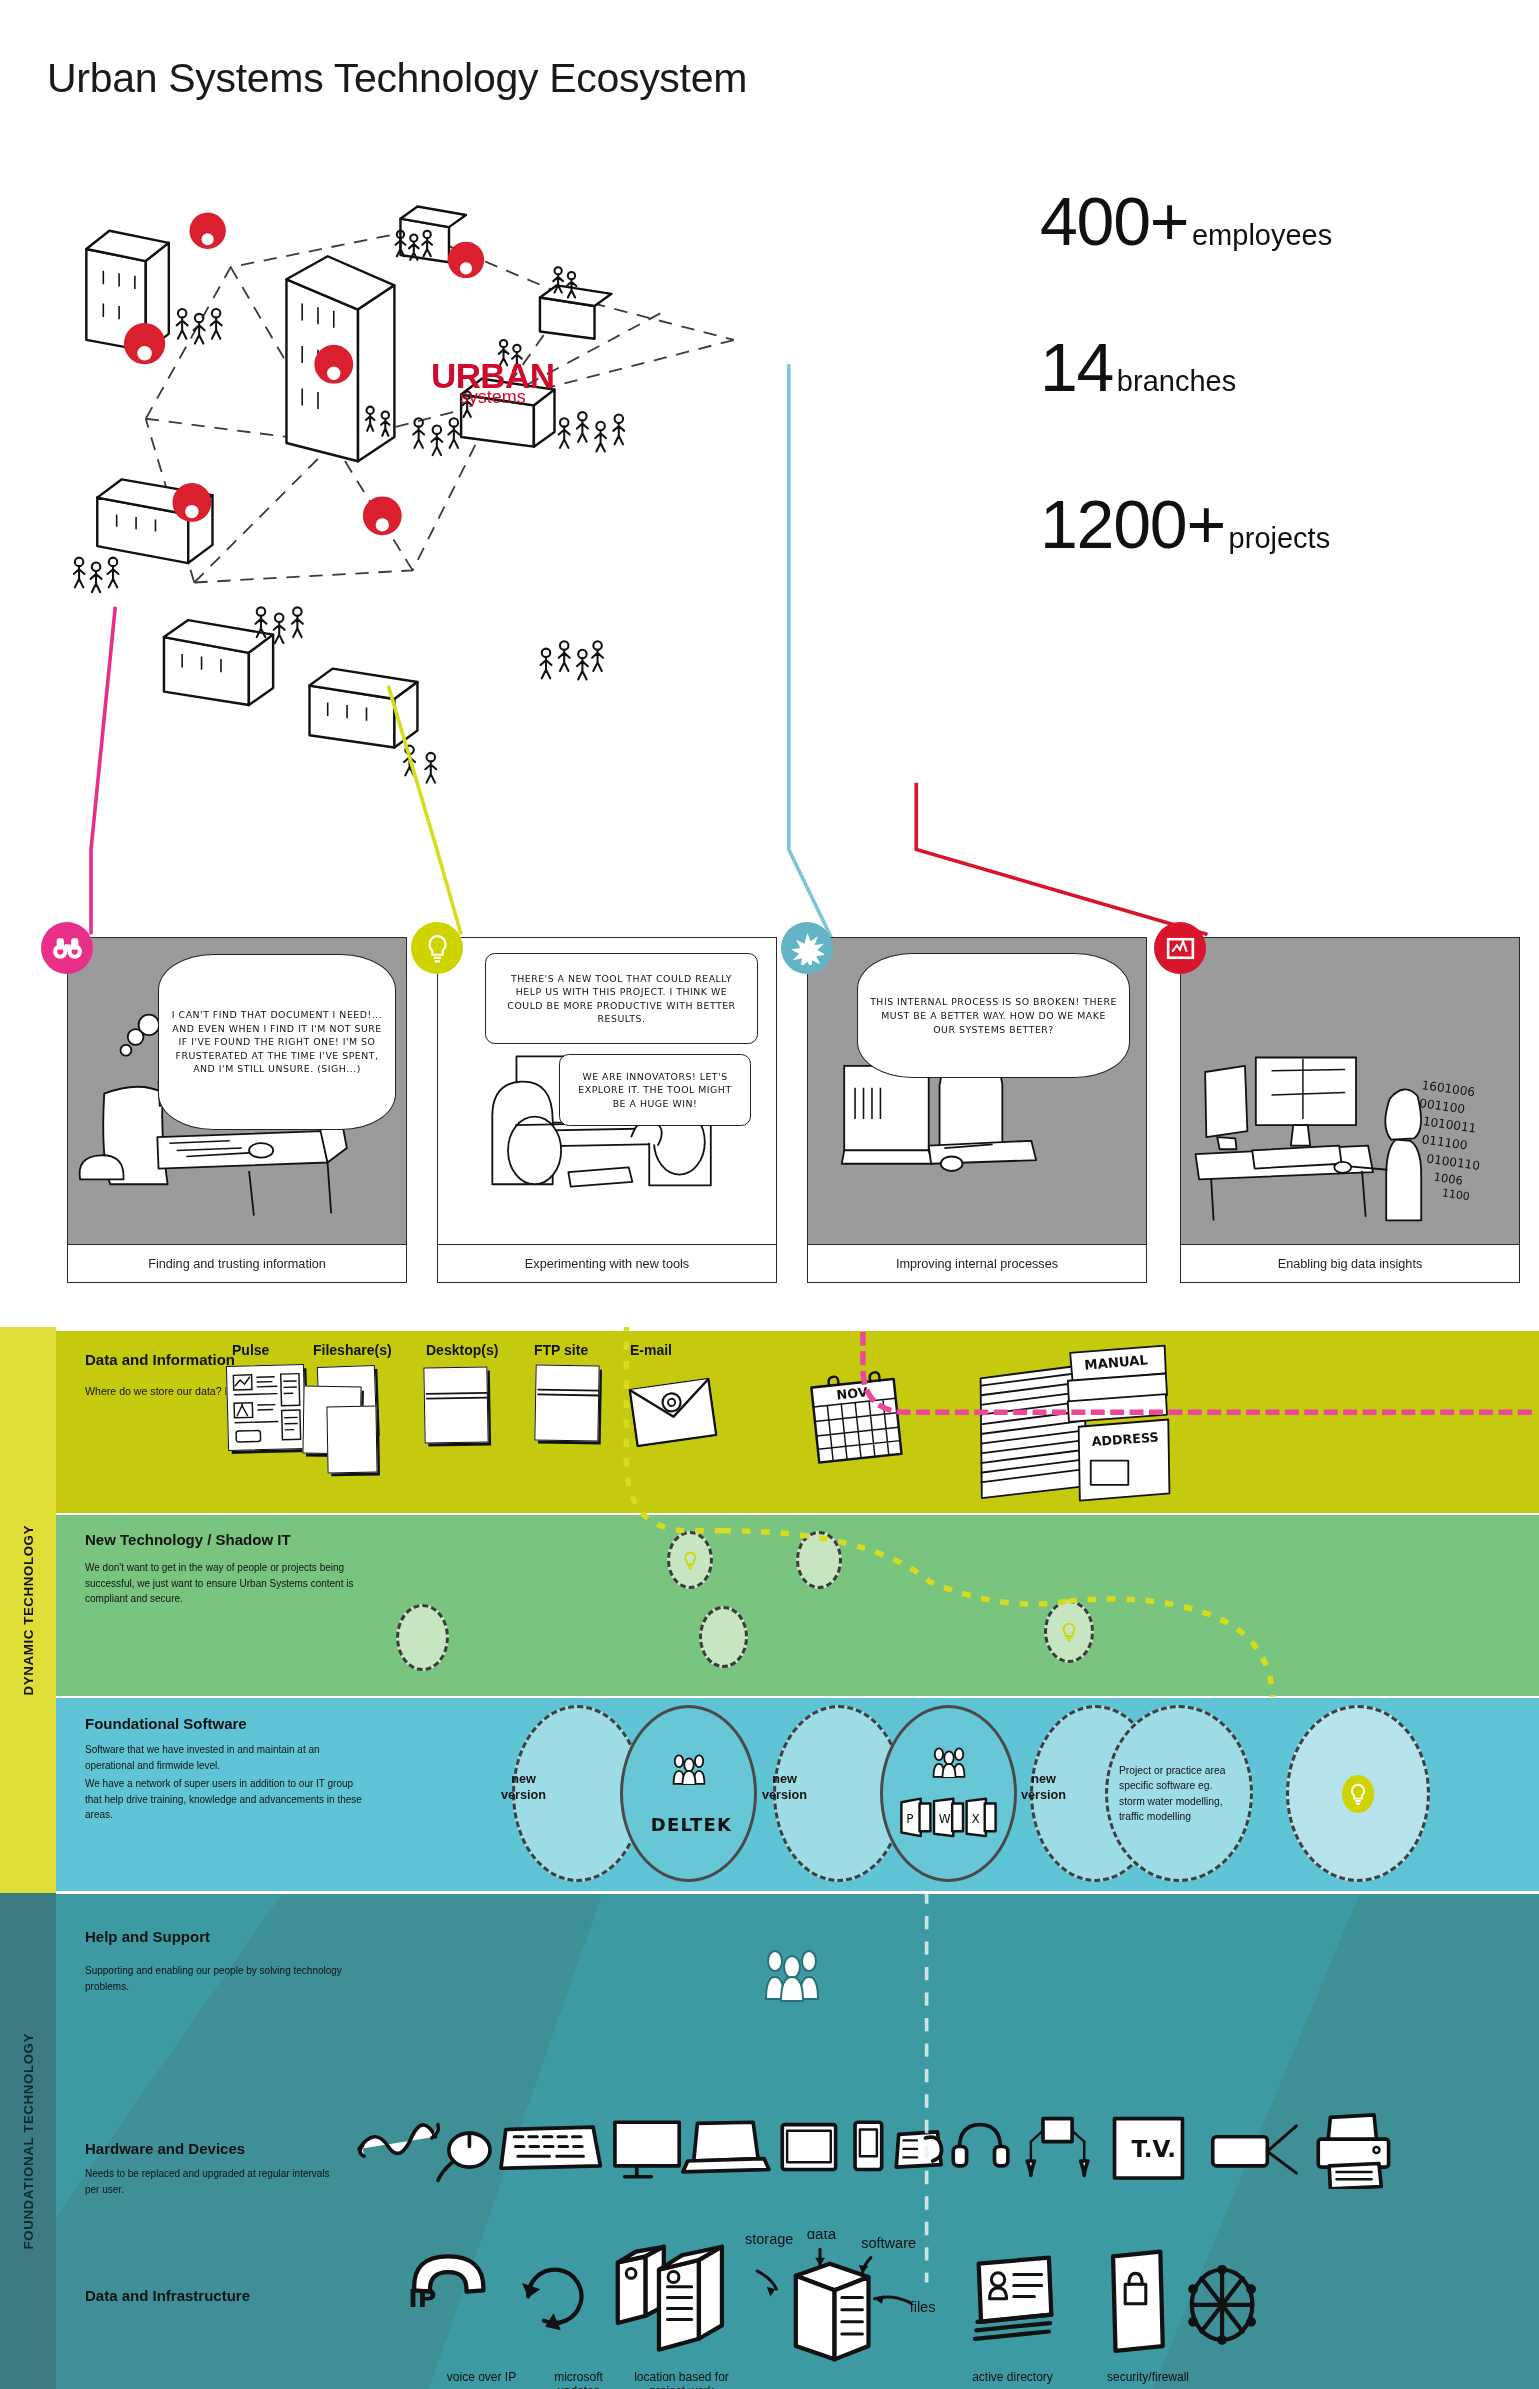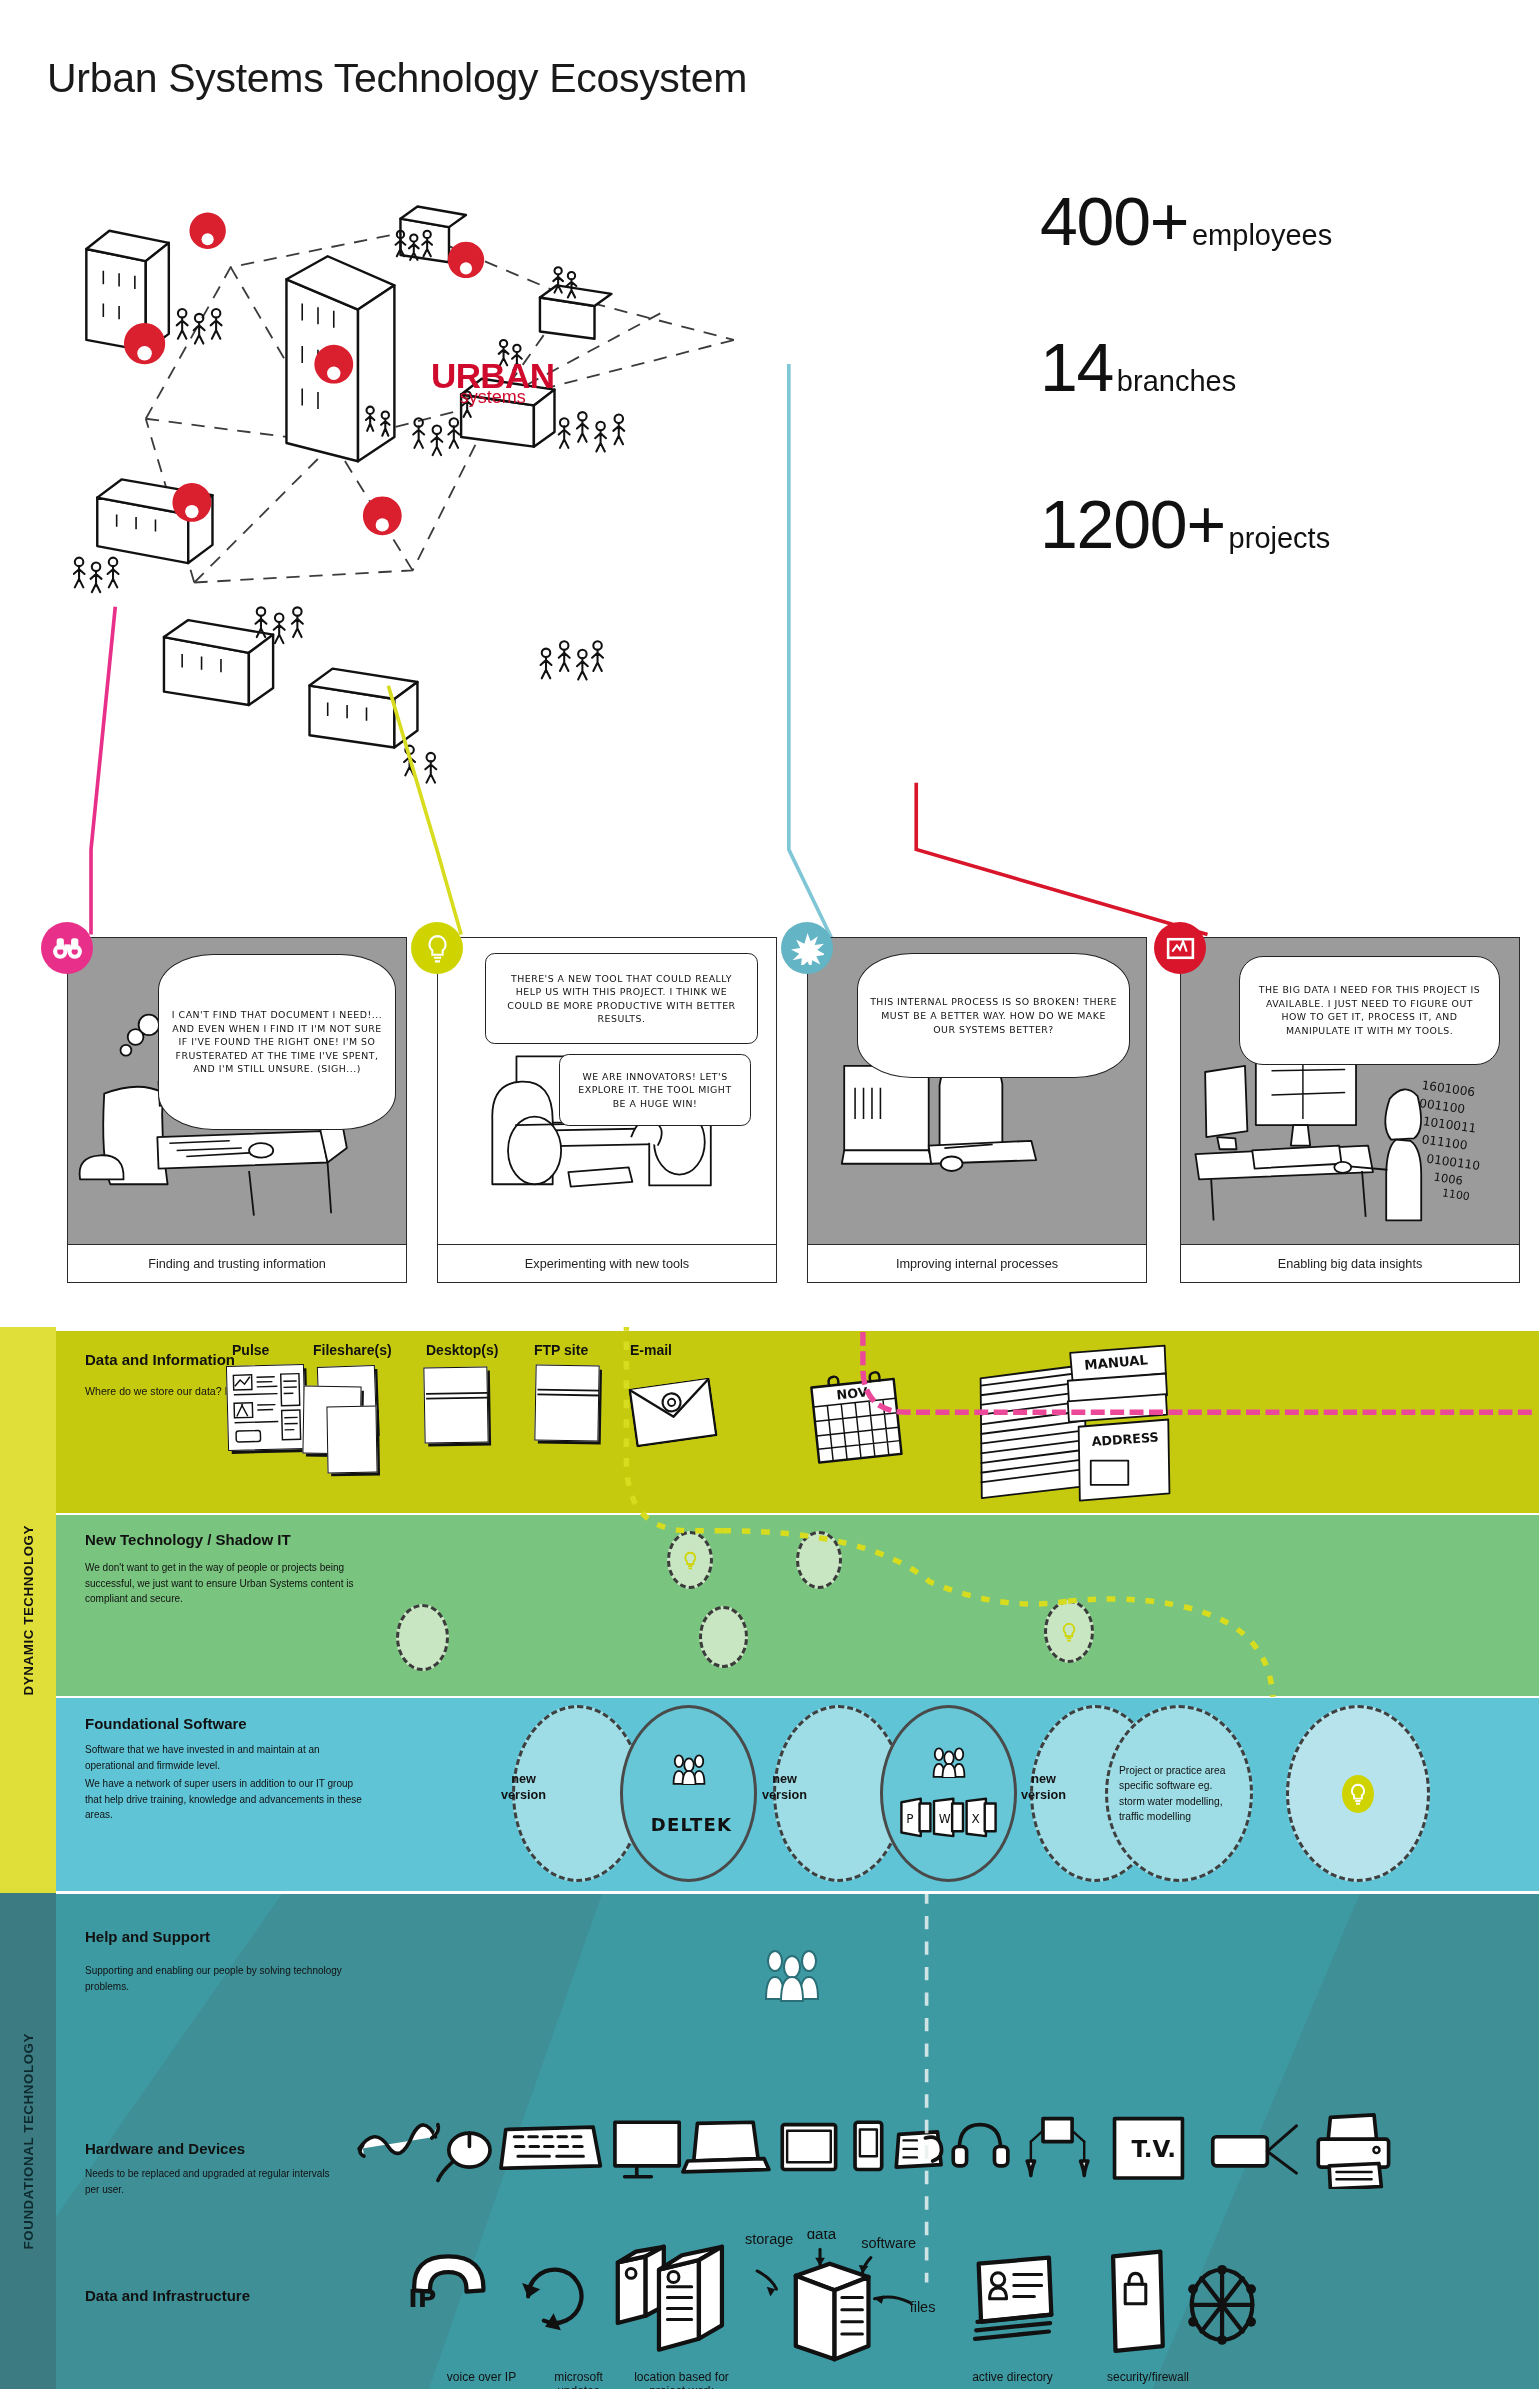--- a/index.html
+++ b/index.html
@@ -489,21 +489,20 @@
           <path d="M150 220 L272 218 M202 200 L202 300 M150 260 L272 256"></path>
         </g>
       <text x="398" y="250" font-family="DejaVu Sans" font-size="20" fill="#111" transform="rotate(8 398 250)">1601006</text>
       <text x="394" y="280" font-family="DejaVu Sans" font-size="20" fill="#111" transform="rotate(8 394 280)">001100</text>
       <text x="400" y="310" font-family="DejaVu Sans" font-size="20" fill="#111" transform="rotate(8 400 310)">1010011</text>
       <text x="398" y="340" font-family="DejaVu Sans" font-size="20" fill="#111" transform="rotate(8 398 340)">011100</text>
       <text x="406" y="372" font-family="DejaVu Sans" font-size="20" fill="#111" transform="rotate(8 406 372)">0100110</text>
       <text x="418" y="402" font-family="DejaVu Sans" font-size="19" fill="#111" transform="rotate(8 418 402)">1006</text>
       <text x="432" y="428" font-family="DejaVu Sans" font-size="18" fill="#111" transform="rotate(8 432 428)">1100</text>
     </svg>
-    <div class="bubble sq" style="left:58px;top:9.7px;width:261px;height:109px;display:flex;align-items:center;border-radius:24px;">The big data I need for this project is available. I just need to figure out how to get it, process it, and manipulate it with my tools.</div>
   </div>
   <div class="comic-caption">Enabling big data insights</div>
 </div>
 
 <div id="bands">
 
   <div class="rail" id="rail-dynamic">
     <span>DYNAMIC TECHNOLOGY</span>
   </div>
   <div class="rail" id="rail-foundational">

